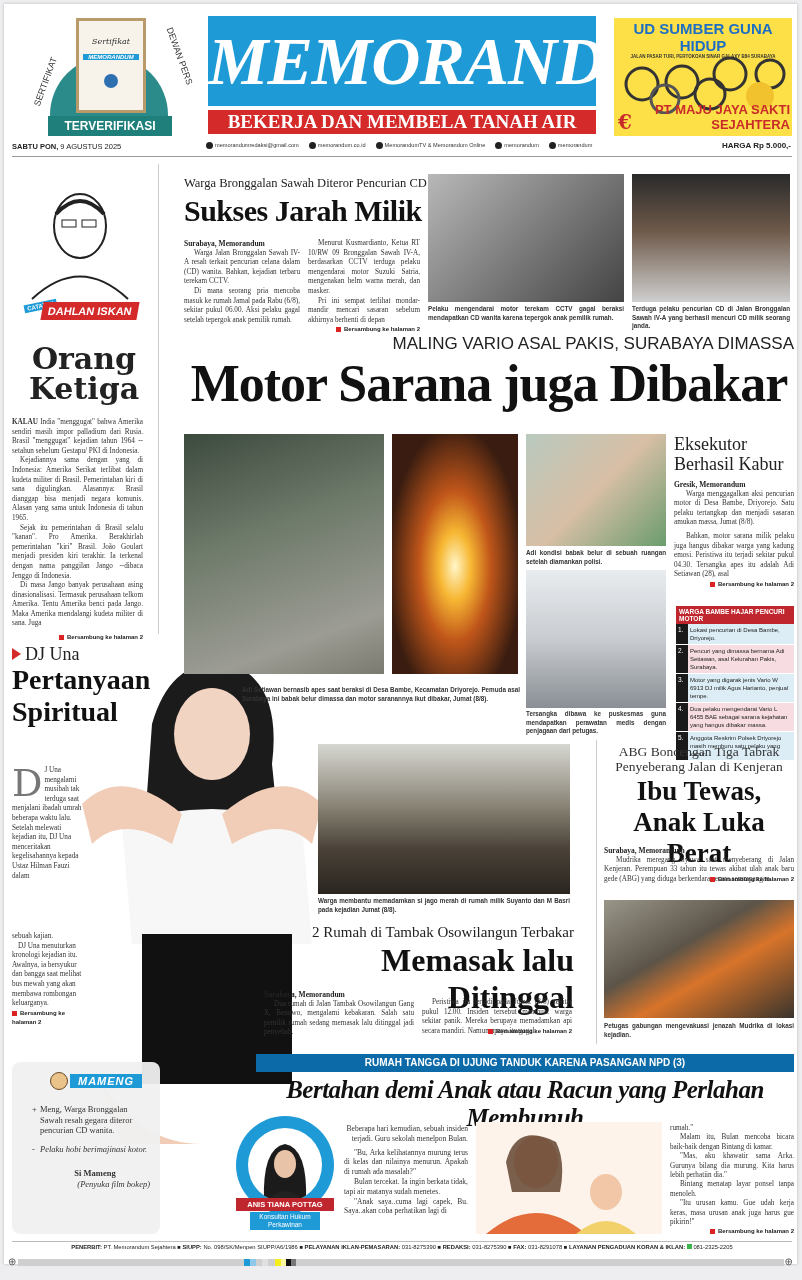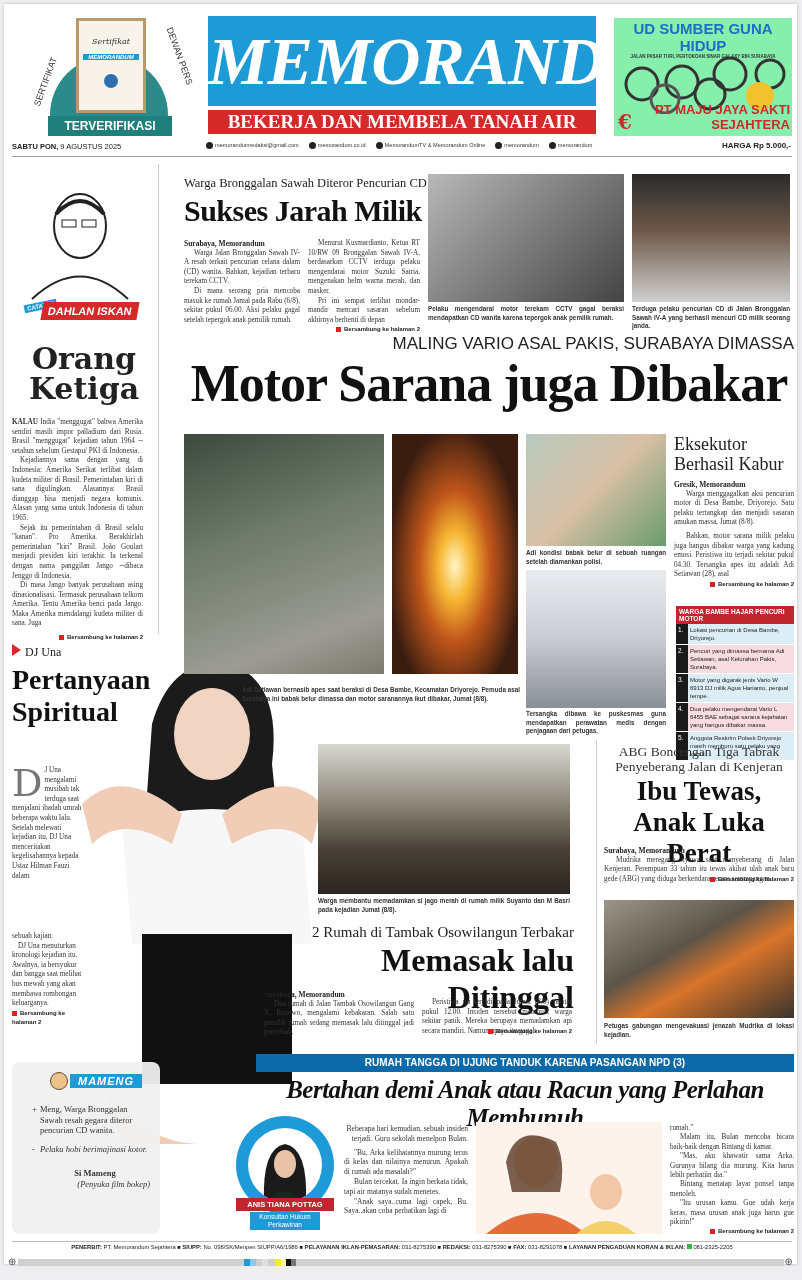--- a/index.html
+++ b/index.html
@@ -30,21 +30,21 @@
       <div style="width:14px;height:14px;border-radius:50%;background:#2e6fb0;margin:14px auto 0"></div>
     </div>
     <div class="abs sans" style="left:-2px;top:44px;font-size:9px;color:#333;transform:rotate(-70deg);transform-origin:left top;white-space:nowrap;top:88px;">SERTIFIKAT</div>
     <div class="abs sans" style="left:140px;top:10px;font-size:9px;color:#333;transform:rotate(70deg);transform-origin:left top;white-space:nowrap;">DEWAN PERS</div>
     <div class="abs sans" style="left:14px;top:100px;width:124px;height:20px;background:#1f7f7a;color:#fff;font-weight:bold;font-size:12px;text-align:center;line-height:20px;">TERVERIFIKASI</div>
   </div>
 
   <div class="abs cond" style="left:204px;top:12px;width:388px;height:90px;background:#1e9ad6;color:#fff;font-size:68px;font-style:italic;font-weight:bold;text-align:center;line-height:90px;letter-spacing:-1px;transform:scaleY(1);">MEMORANDUM</div>
   <div class="abs cond" style="left:204px;top:106px;width:388px;height:24px;background:#d42a2a;color:#fff;font-size:19px;font-weight:bold;text-align:center;line-height:24px;">BEKERJA DAN MEMBELA TANAH AIR</div>
 
-  <div class="abs" style="left:610px;top:14px;width:178px;height:118px;background:#86efac;">
+  <div class="abs" style="left:610px;top:14px;width:178px;height:118px;background:#fde047;">
     <div class="sans" style="color:#1e6fc4;font-weight:bold;font-size:15px;text-align:center;margin-top:2px;">UD SUMBER GUNA HIDUP</div>
     <div class="sans" style="font-size:4.5px;font-weight:bold;text-align:center;color:#333;">JALAN PASAR TURI, PERTOKOAN SINAR GALAXY B84 SURABAYA</div>
     <div style="position:absolute;left:6px;top:26px;width:166px;height:70px;">
       <svg width="166" height="70">
           <g fill="none" stroke="#333" stroke-width="3">
             <circle cx="22" cy="40" r="16"></circle>
             <circle cx="62" cy="38" r="16"></circle>
             <circle cx="45" cy="55" r="14" stroke="#555"></circle>
             <circle cx="90" cy="50" r="15"></circle>
             <circle cx="110" cy="30" r="16"></circle>
@@ -86,21 +86,21 @@
   <div class="abs serif" style="left:10px;top:340px;width:140px;font-size:30px;font-weight:bold;line-height:30px;text-align:center;color:#222;">Orang Ketiga</div>
   <div class="abs col" style="left:8px;top:414px;width:131px;">
     <p><b>KALAU</b> <span>India "menggugat" bahwa Amerika sendiri masih impor palladium dari Rusia. Brasil "menggugat" kejadian tahun 1964 --setahun sebelum Gestapu/ PKI di Indonesia.</span></p>
     <p style="text-indent:8px">Kejadiannya sama dengan yang di Indonesia: Amerika Serikat terlibat dalam kudeta militer di Brasil. Pemerintahan kiri di sana digulingkan. Alasannya: Brasil dianggap bisa menjadi negara komunis. Alasan yang sama untuk Indonesia di tahun 1965.</p>
     <p style="text-indent:8px">Sejak itu pemerintahan di Brasil selalu "kanan". Pro Amerika. Berakhirlah pemerintahan "kiri" Brasil. João Goulart menjadi presiden kiri terakhir. Ia terkenal dengan nama panggilan Jango --dibaca Jenggo di Indonesia.</p>
     <p style="text-indent:8px">Di masa Jango banyak perusahaan asing dinasionalisasi. Termasuk perusahaan telkom Amerika. Tentu Amerika benci pada Jango. Maka Amerika mendalangi kudeta militer di sana. Juga</p>
     <div class="cont" style="margin-top:4px">Bersambung ke halaman 2</div>
   </div>
   <div class="vline" style="left:154px;top:160px;height:470px;"></div>
 
-  <div class="abs cond" style="left:8px;top:640px;font-size:12px;color:#222;">
+  <div class="abs cond" style="left:8px;top:640px;font-size:18px;color:#222;">
     <span style="display:inline-block;width:0;height:0;border-left:9px solid #d42a2a;border-top:6px solid transparent;border-bottom:6px solid transparent;margin-right:4px"></span><span>DJ Una</span>
   </div>
   <div class="abs cond" style="left:8px;top:660px;width:118px;font-size:28px;font-weight:bold;line-height:32px;color:#111;">Pertanyaan Spiritual</div>
   <div class="abs col" style="left:8px;top:762px;width:72px;text-align:left;">
     <span style="float:left;font-size:38px;line-height:34px;color:#777;margin-right:2px;font-family:'DejaVu Serif',serif">D</span><span>J Una mengalami musibah tak terduga saat menjalani ibadah umrah beberapa waktu lalu. Setelah melewati kejadian itu, DJ Una menceritakan kegelisahannya kepada Ustaz Hilman Fauzi dalam</span>
   </div>
   <div class="abs col" style="left:8px;top:928px;width:70px;text-align:left;">
     <p>sebuah kajian.</p>
     <p style="text-indent:6px">DJ Una menuturkan kronologi kejadian itu. Awalnya, ia bersyukur dan bangga saat melihat bus mewah yang akan membawa rombongan keluarganya.</p>
     <div class="cont" style="text-align:left">Bersambung ke halaman 2</div>

